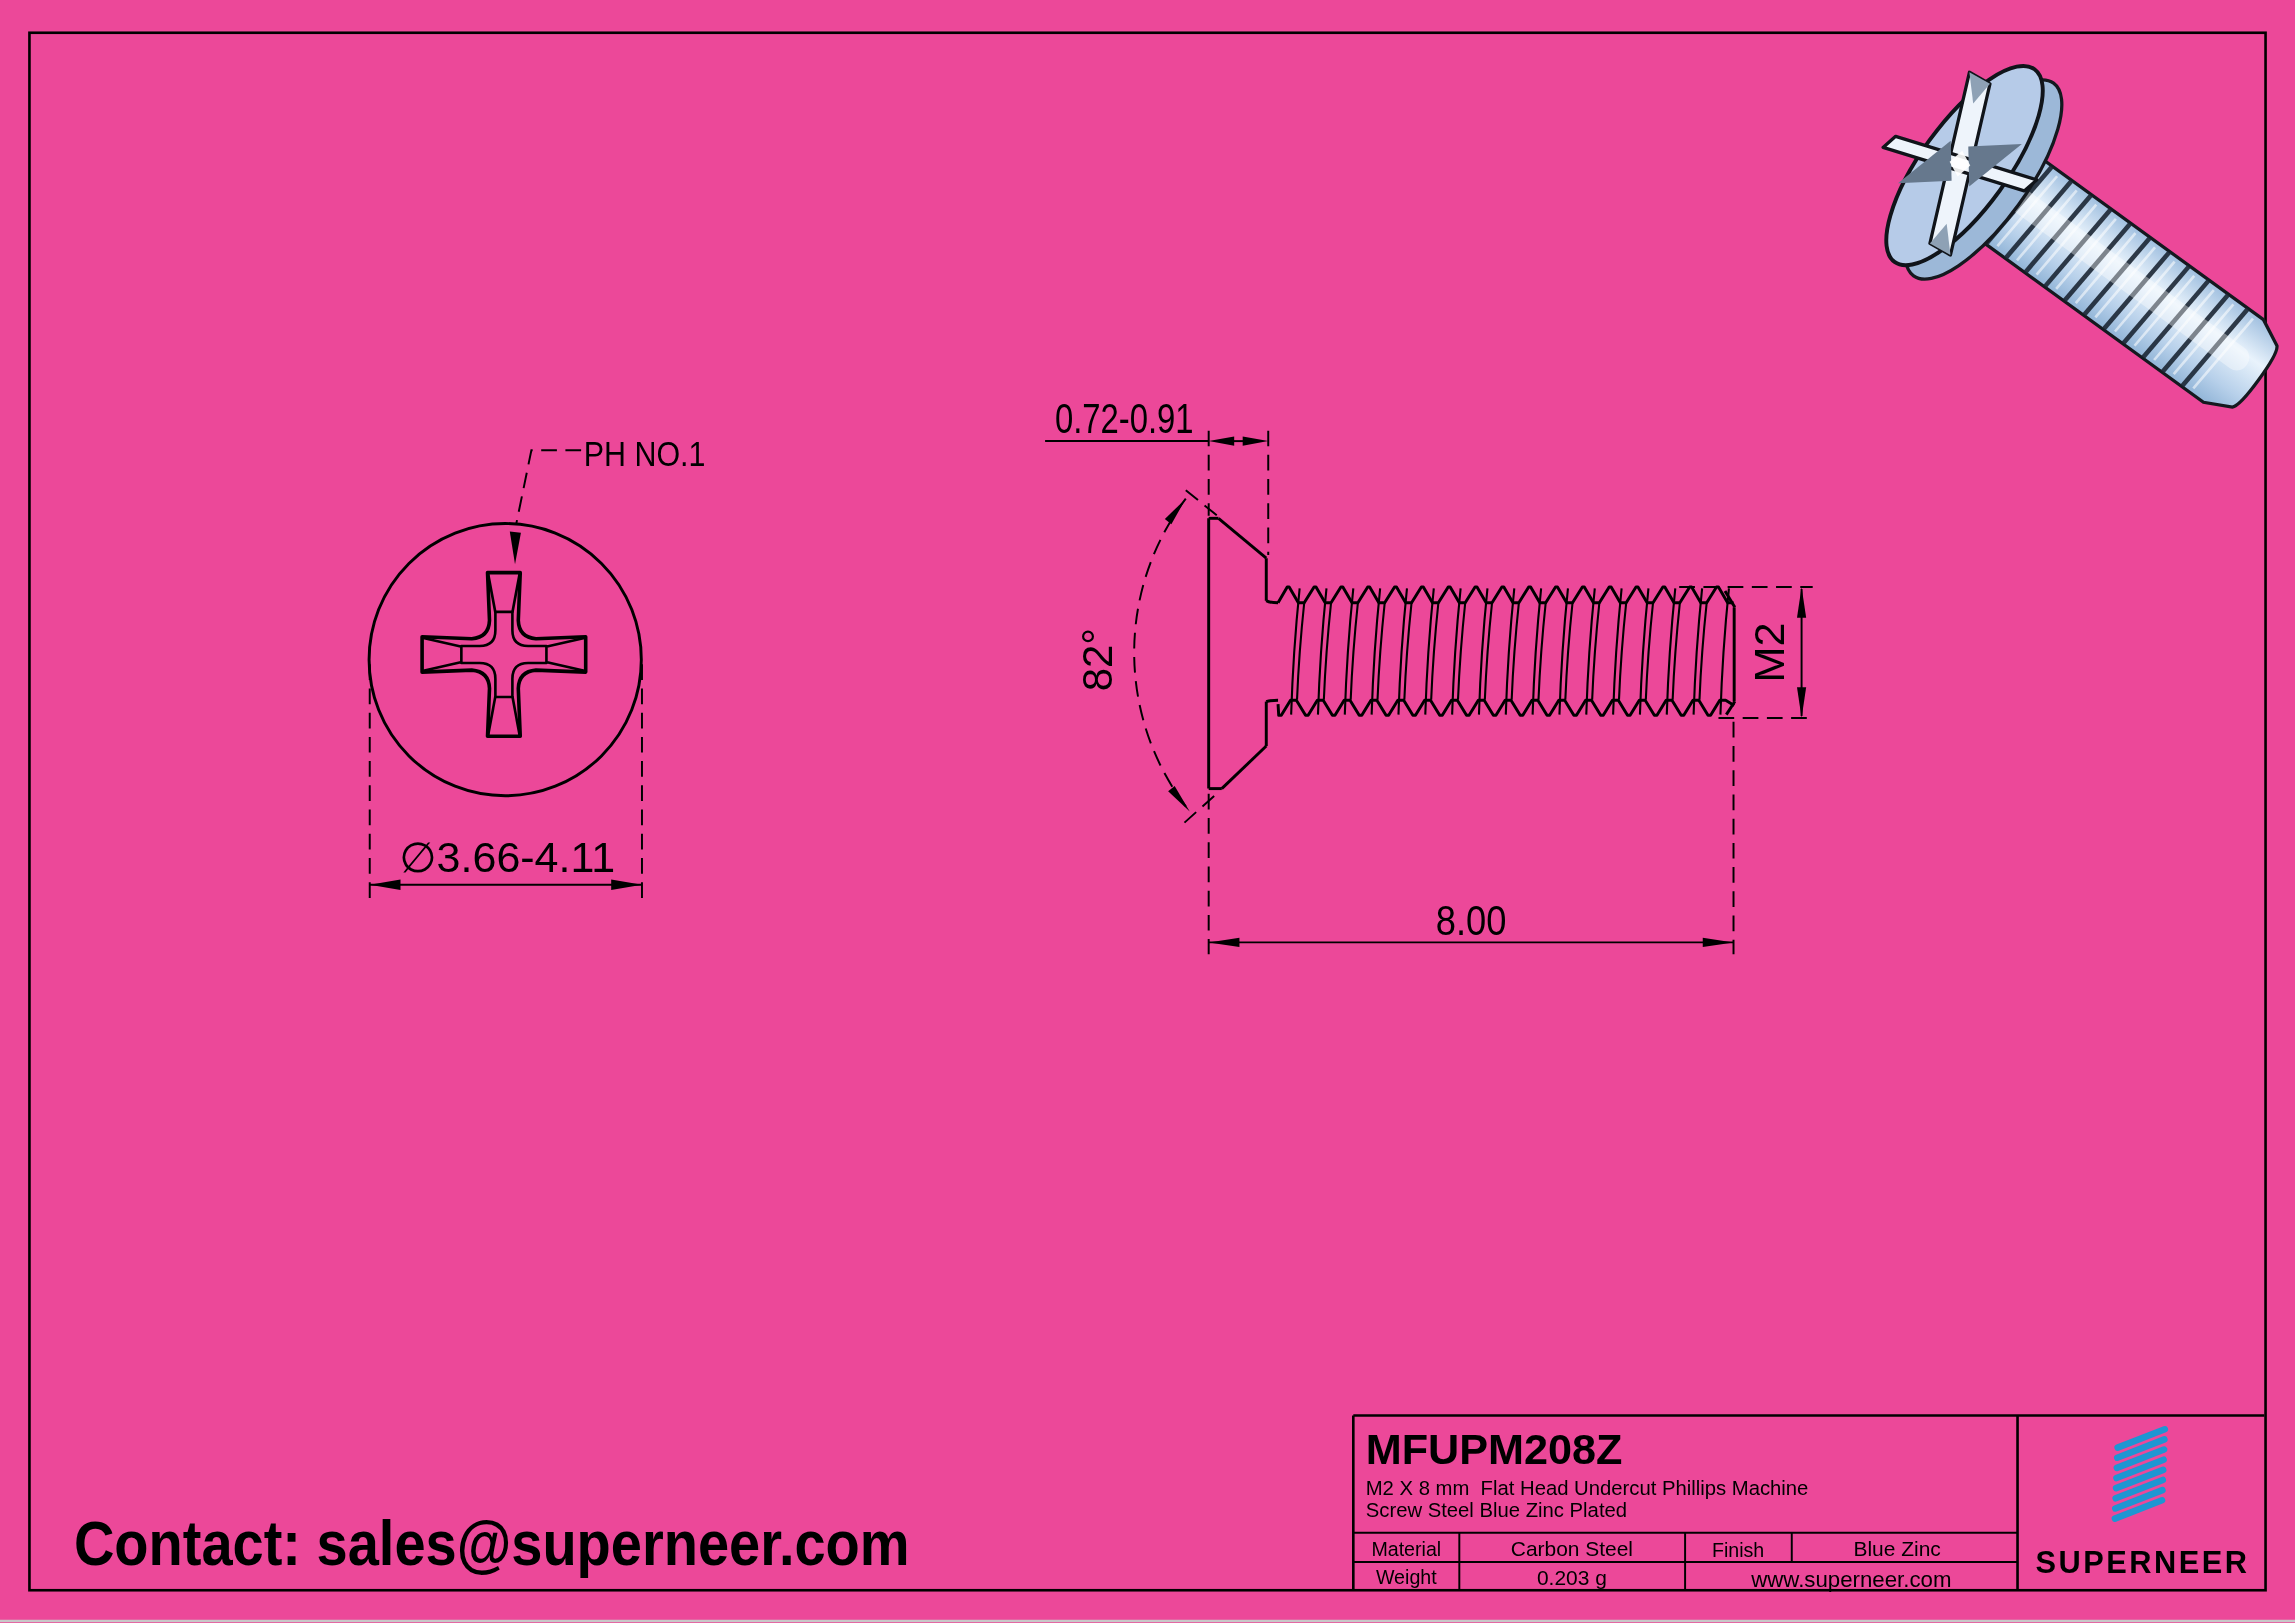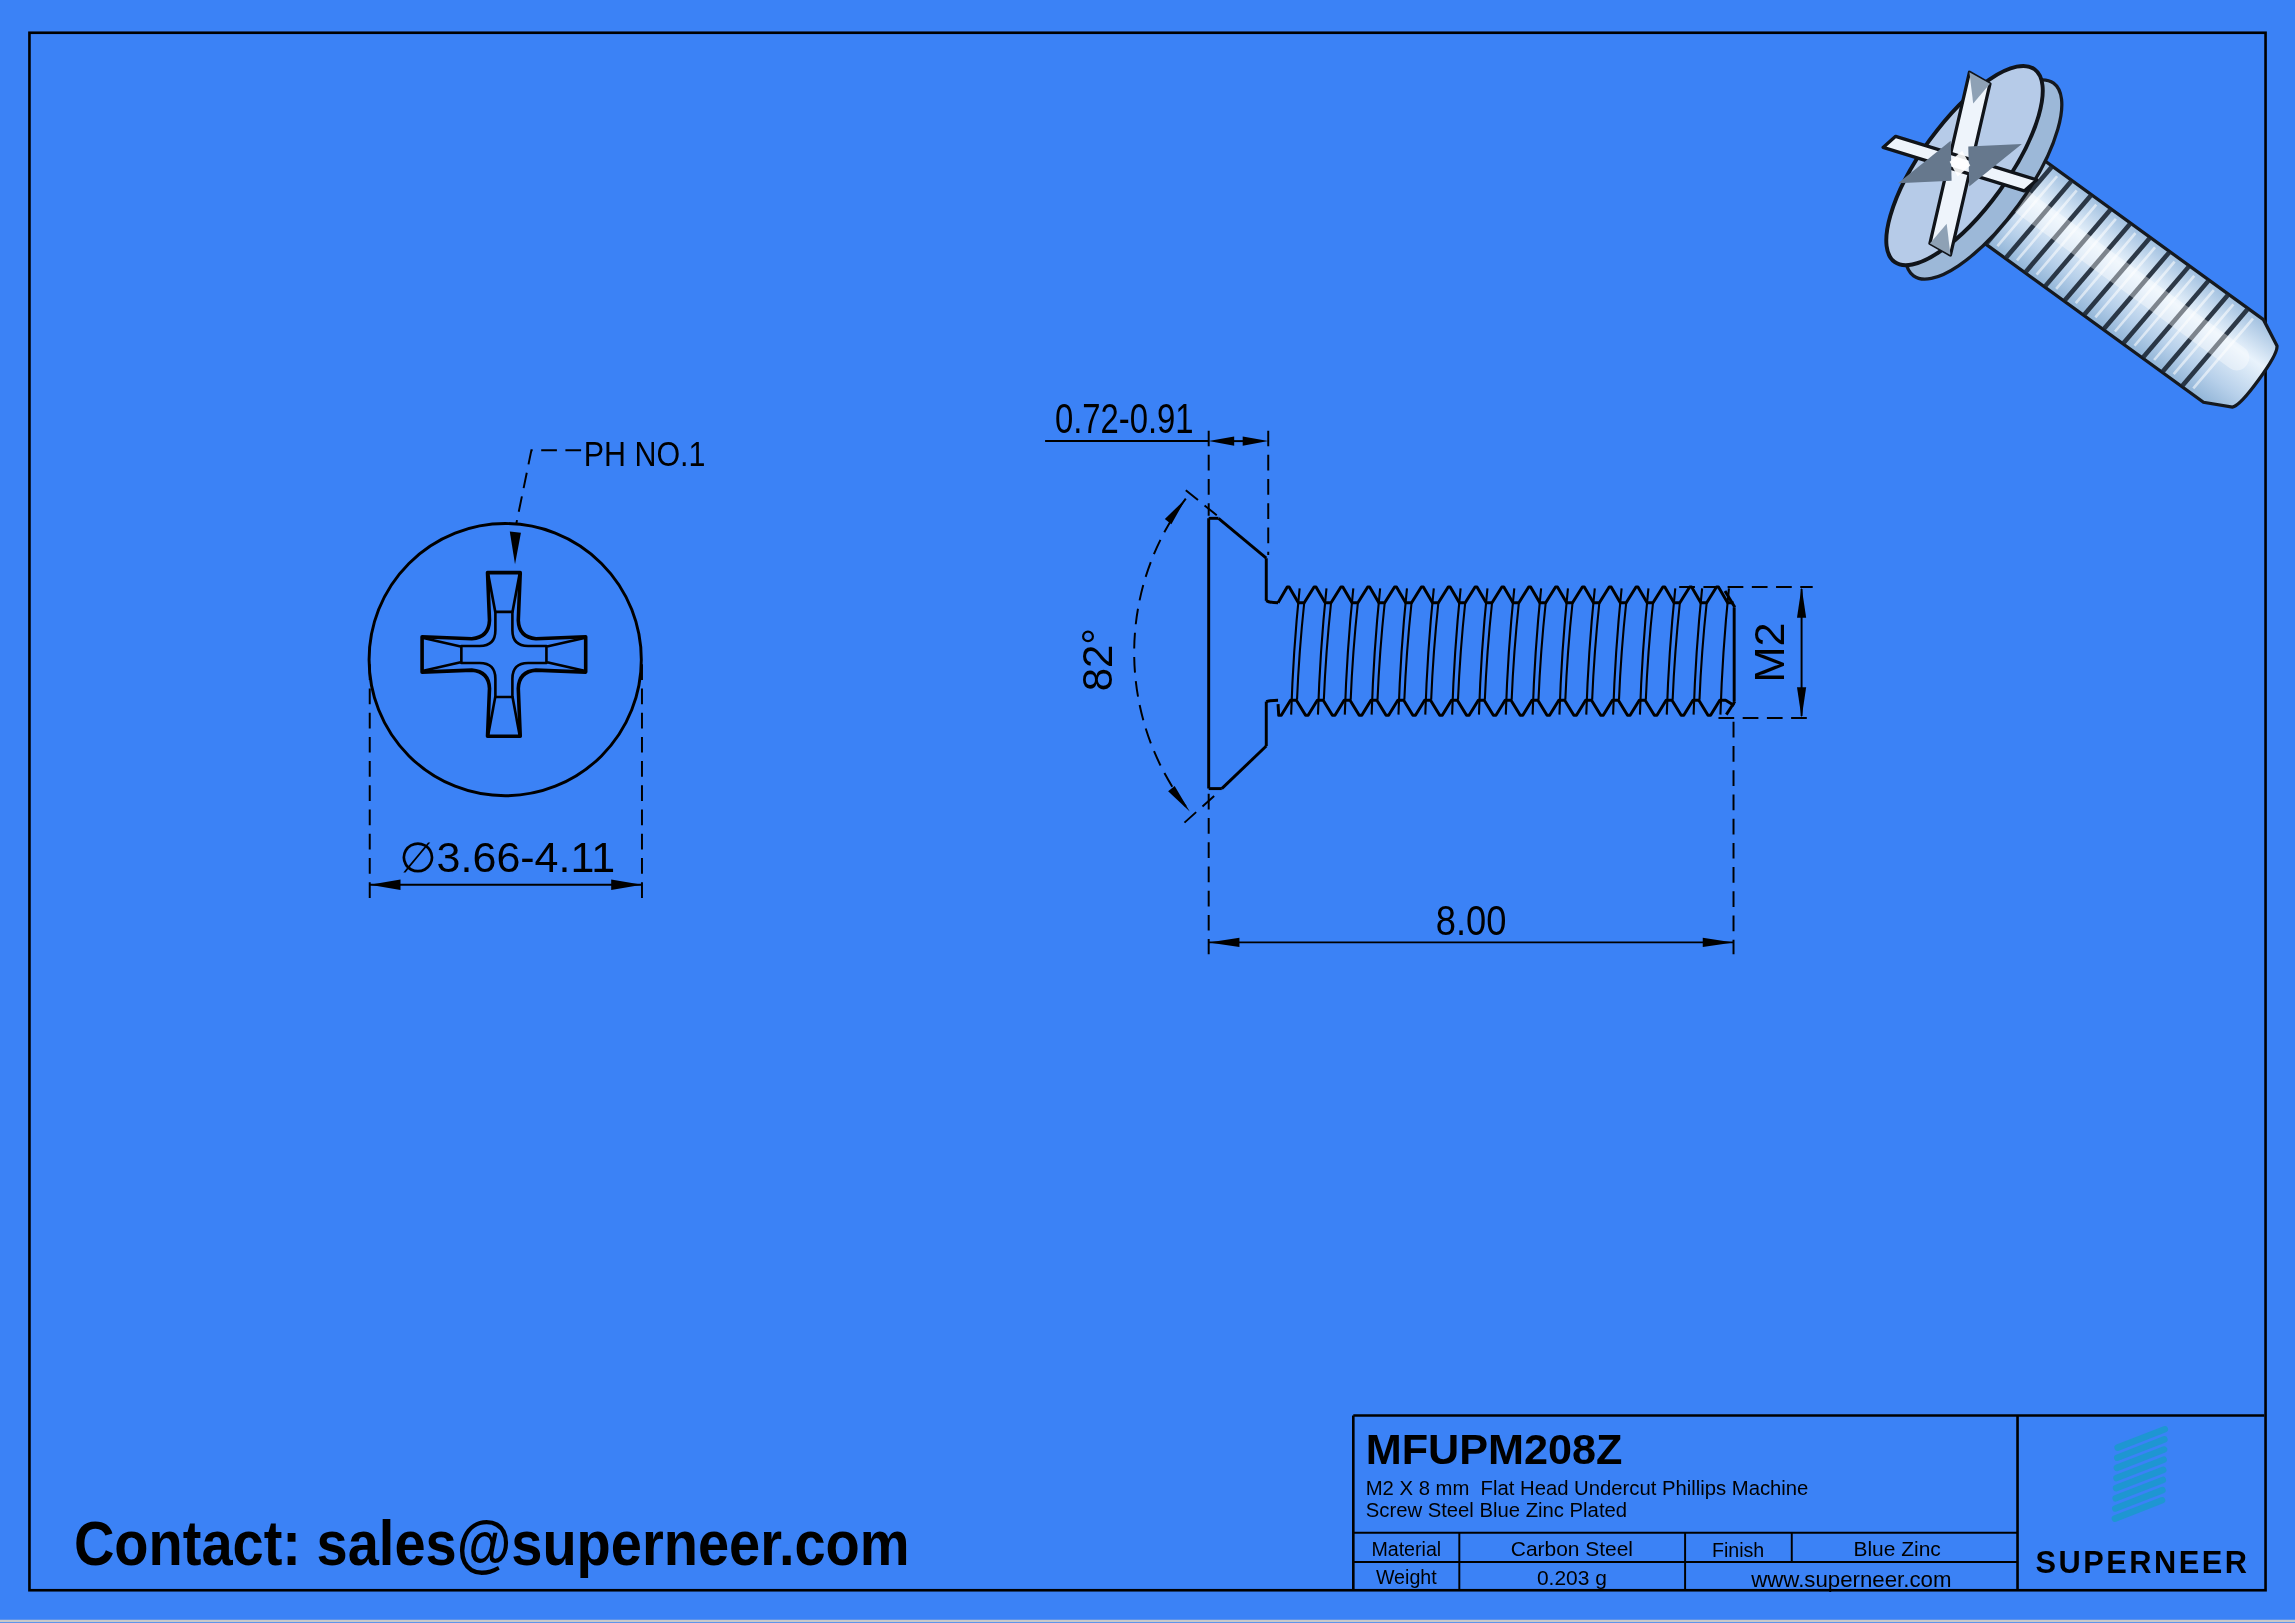--- a/index.html
+++ b/index.html
@@ -1,16 +1,16 @@
 <!DOCTYPE html>
 <html style="font-size:10.5px"><head>
 <meta charset="utf-8">
 <style>
   html,body{margin:0;padding:0;background:#ffffff;}
-  .page{position:relative;width:2295px;height:1623px;background:#3b82f6;overflow:hidden;
+  .page{position:relative;width:2295px;height:1623px;background:#ec4899;overflow:hidden;
         font-family:"Liberation Sans","DejaVu Sans",sans-serif;}
   svg{position:absolute;left:0;top:0;}
   text{fill:#000;}
   .ln{stroke:#000;fill:none;}
   .dash{stroke-dasharray:24 13;}
   .dimtxt{font-size:64px;}
   .ttl-label{font-size:30px;}
   .ttl-value{font-size:32px;}
 </style>
 </head>

